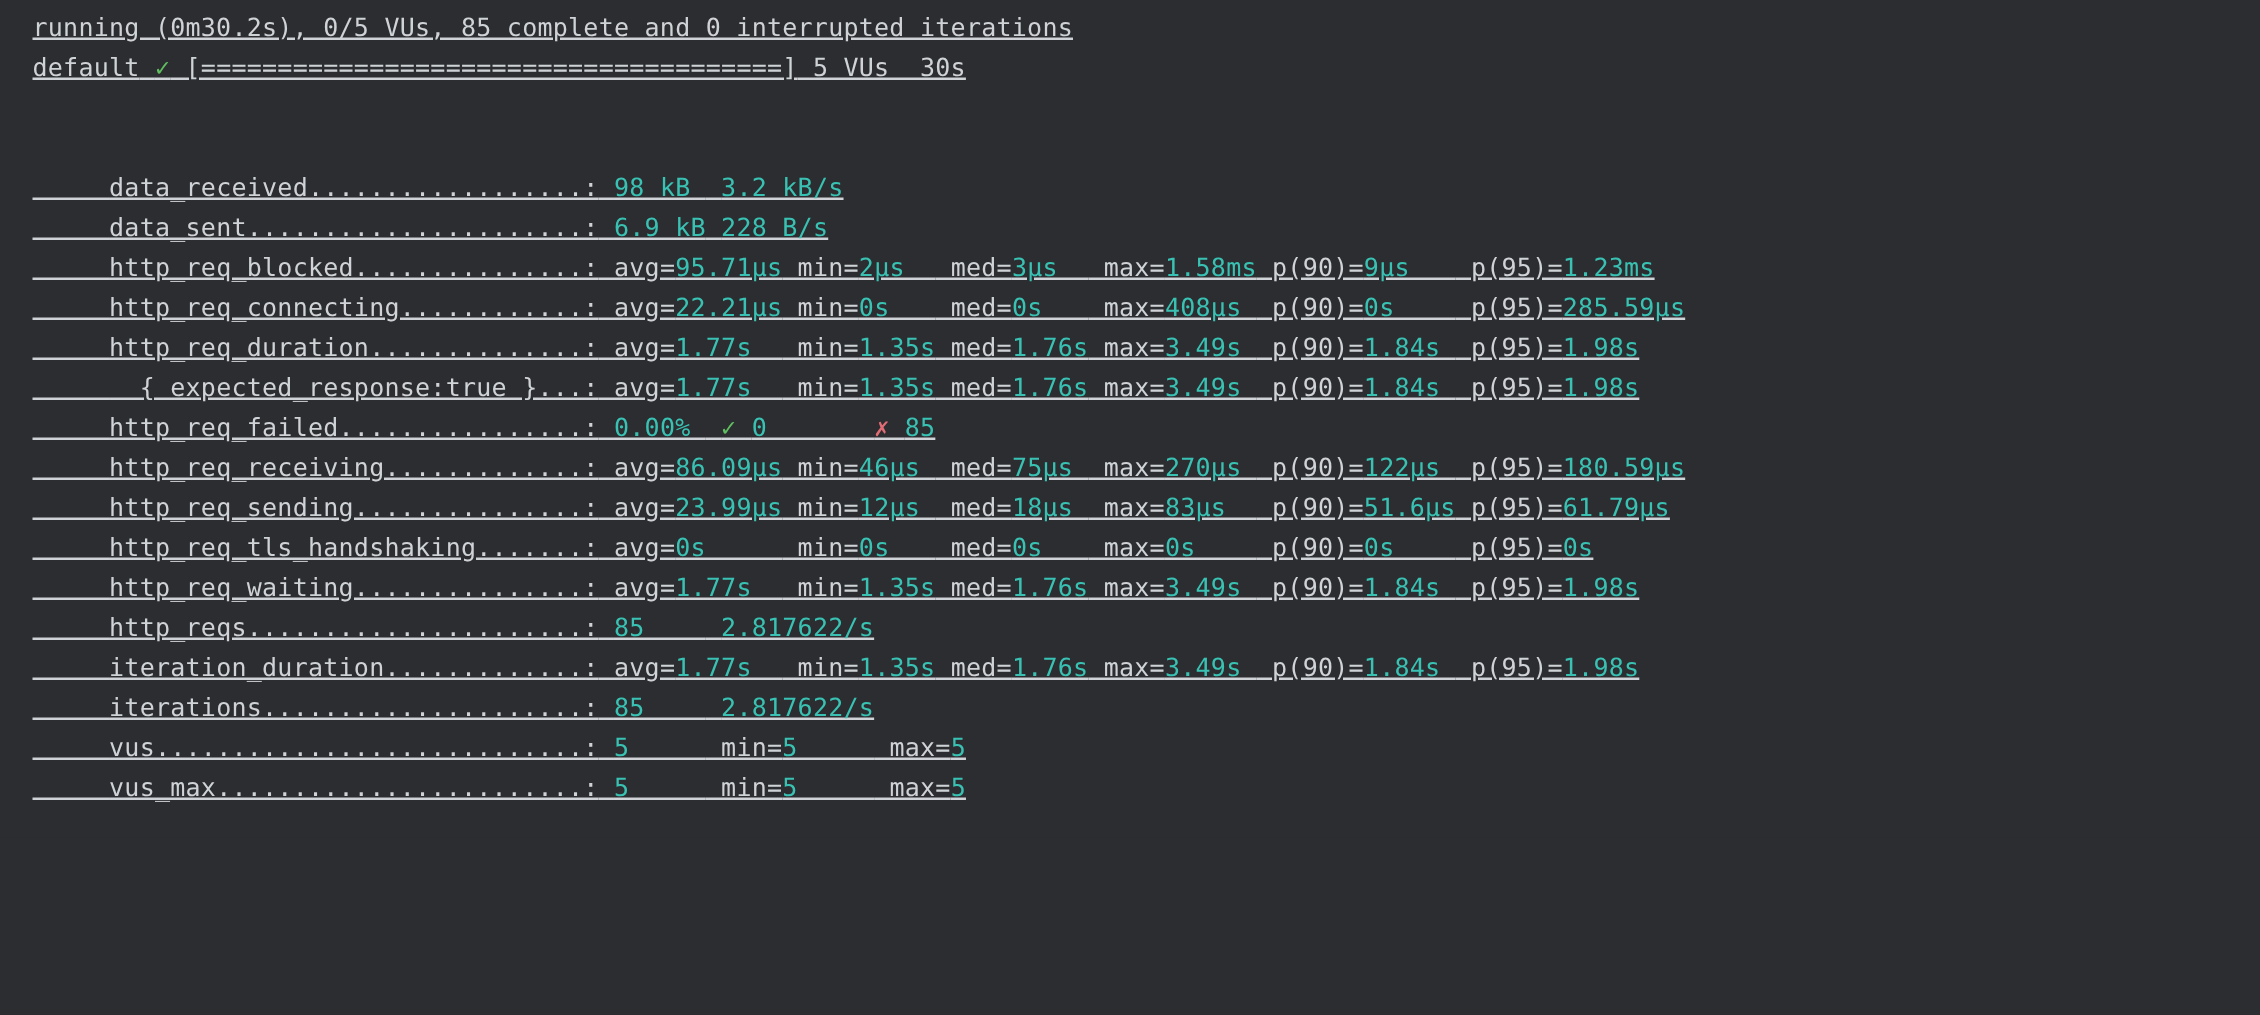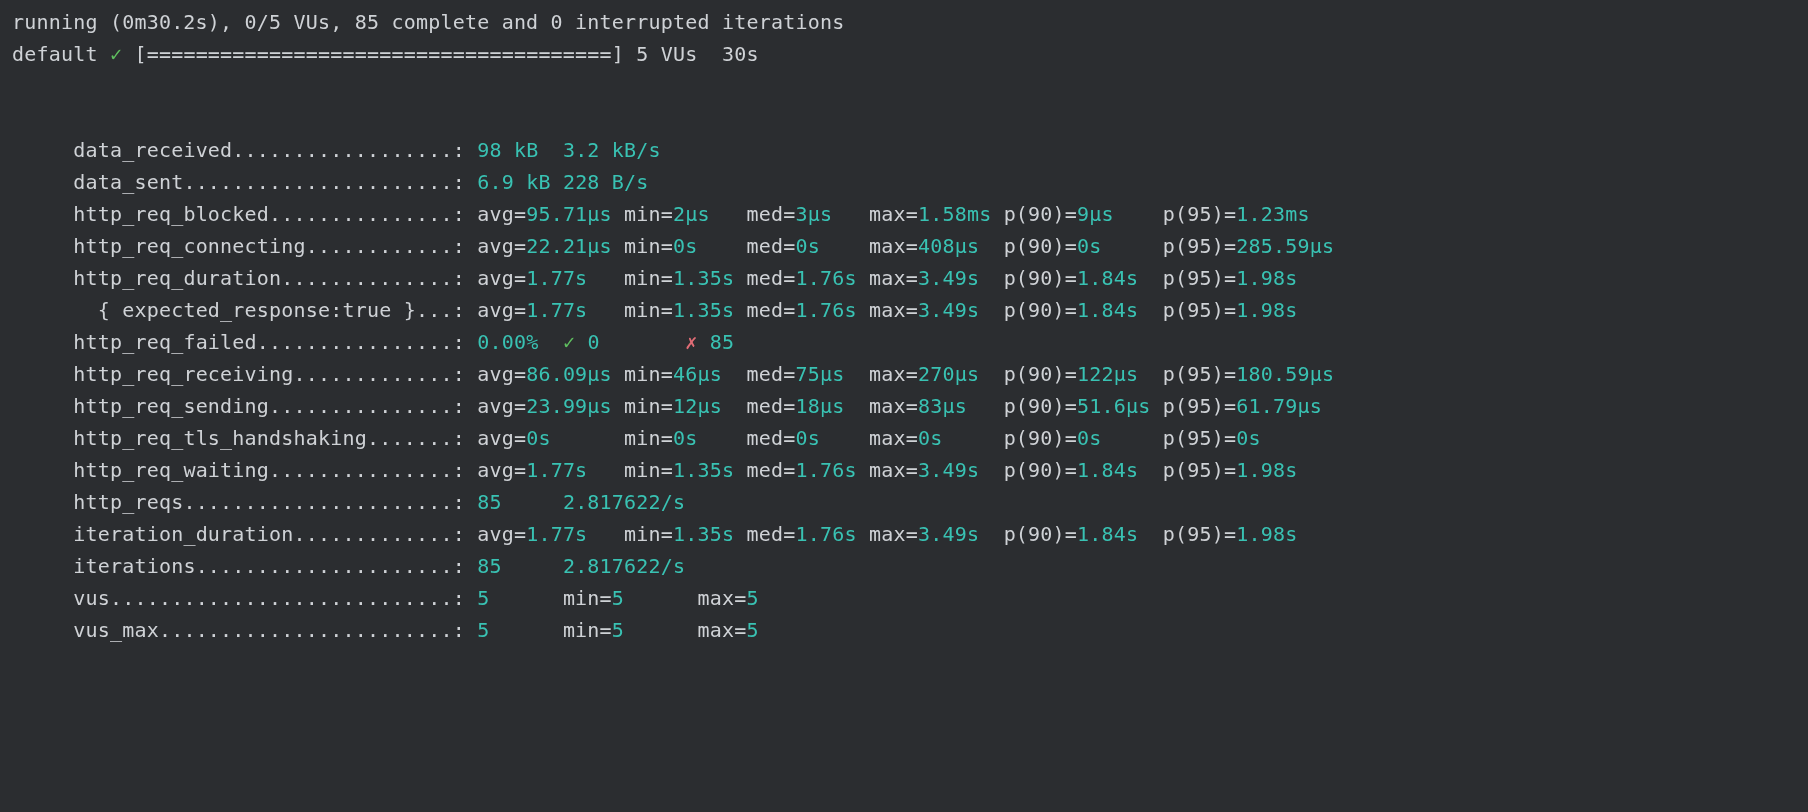--- a/index.html
+++ b/index.html
@@ -5,22 +5,23 @@
   html,body{
     margin:0;padding:0;
     background:#2b2d30;
     color:#cfd2d6;
     font-family:ui-monospace,SFMono-Regular,Menlo,Consolas,monospace;
     font-size:20px;
     line-height:1.6;
     letter-spacing:0.2px;
   }
   .wrap{
-    padding:6px 10px 24px 12px;
+    padding:6px 10px 24px 26px;
     white-space:pre;
+    text-decoration:underline;
   }
   .val{color:#39c2b3;}   
   .ok{color:#5fbf5f;}    
   .fail{color:#e06c75;}
 </style>
 </head>
 <body>
 
 <div class="wrap"><span>running (0m30.2s), 0/5 VUs, 85 complete and 0 interrupted iterations</span>
 <span>default</span> <span class="ok">✓</span><span> [======================================]</span><span> 5 VUs  30s</span>

